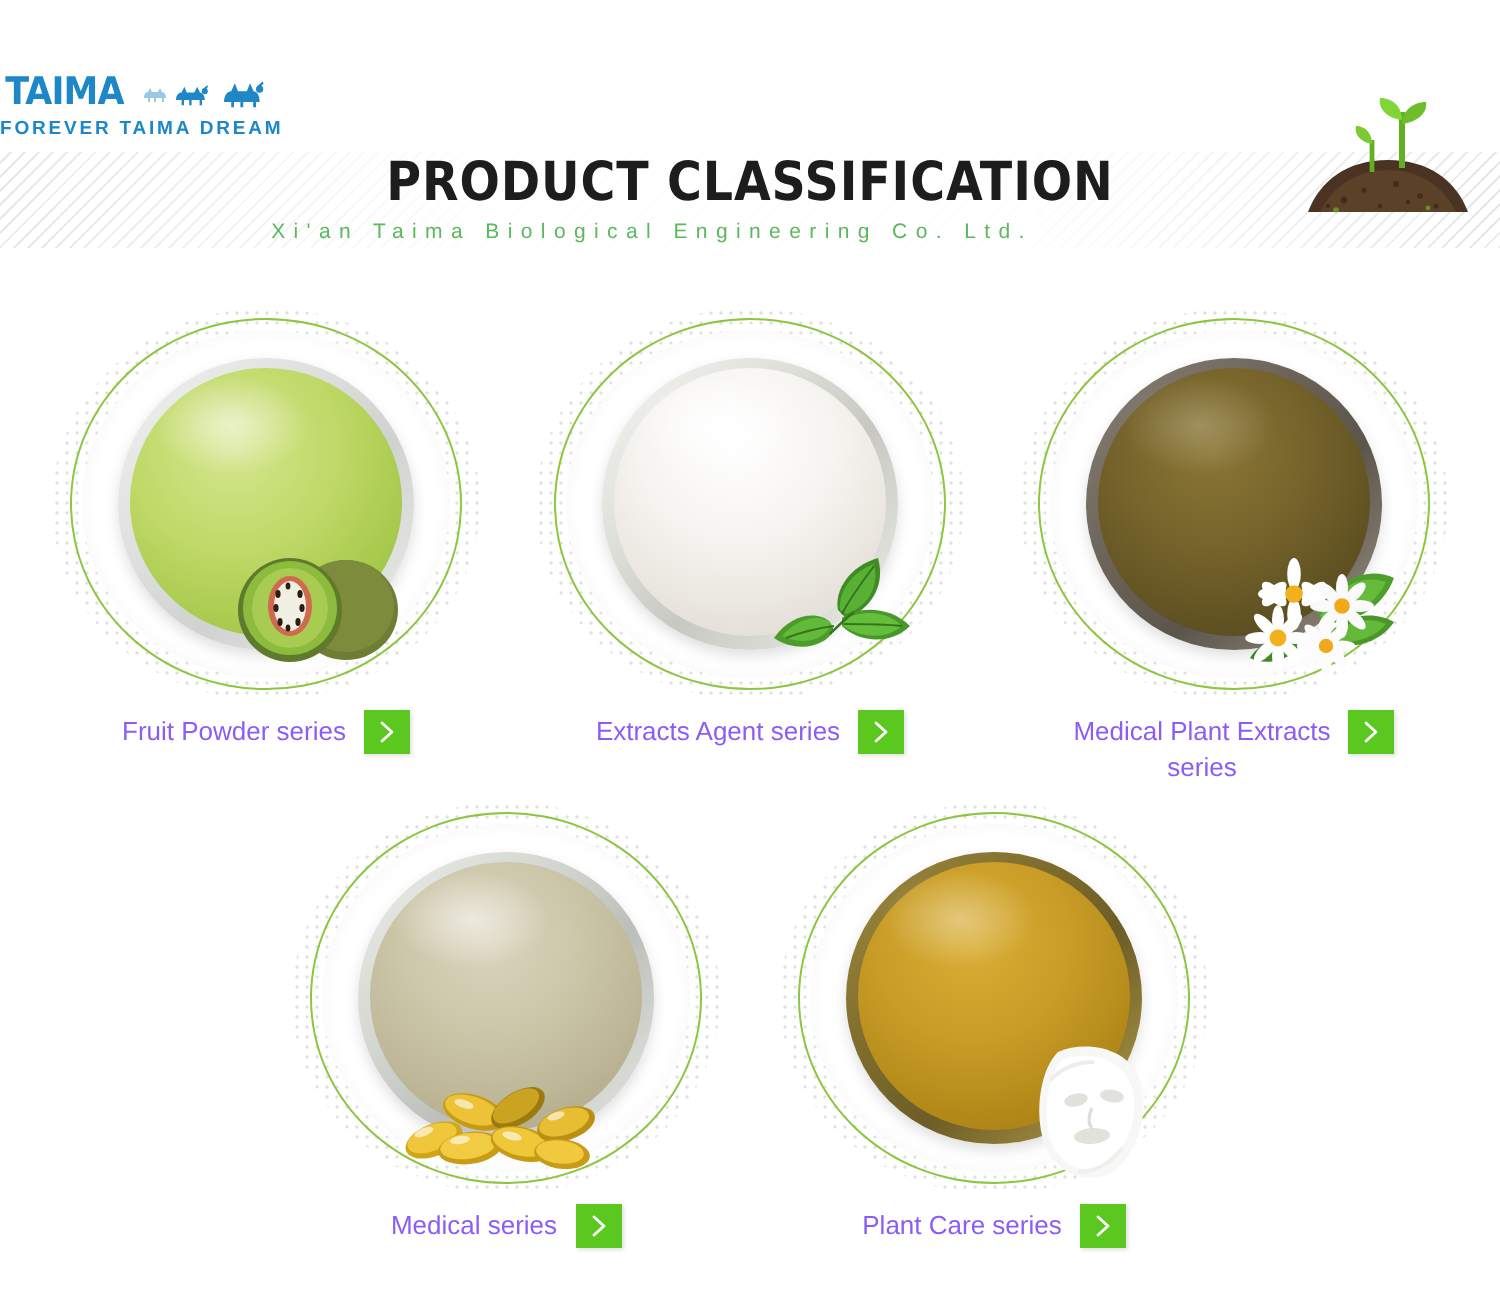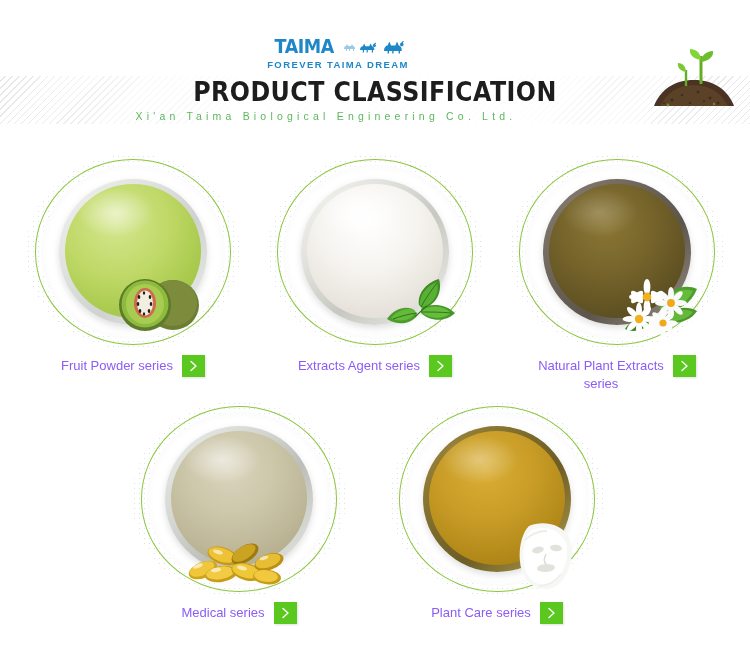--- a/index.html
+++ b/index.html
@@ -38,21 +38,21 @@
       rgba(255,255,255,0.92) 32%,
       rgba(255,255,255,0.92) 68%,
       rgba(255,255,255,0.55) 82%,
       rgba(255,255,255,0) 100%);
   }
 
   .logo-wrap {
     position:absolute;
     left:0; top:36px;
     width:676px;
-    text-align:center;
+    text-align:left;
     z-index:5;
   }
   .logo-row {
     display:inline-flex;
     align-items:center;
     justify-content:center;
     gap:4px;
     height:20px;
   }
   .logo-word {
@@ -425,31 +425,31 @@
                   <ellipse cx="-5.7" cy="-5.7" rx="2.8" ry="6.6" transform="rotate(-45 -5.7 -5.7)"></ellipse>
                 </g>
                 <circle cx="0" cy="0" r="3.6" fill="#efa91a"></circle>
               </g>
             </g>
           </svg>
         </span>
       </div>
     </div>
     <div class="label-row">
-      <span class="label-text">Natural Plant Extracts
+      <span class="label-text">Medical Plant Extracts
 series</span>
       <span class="arrow-btn">
         <svg width="11" height="12" viewBox="0 0 11 12">
             <path d="M3 1.5 L8 6 L3 10.5" stroke="#ffffff" stroke-width="1.4" fill="none" stroke-linecap="round" stroke-linejoin="round"></path>
           </svg>
       </span>
     </div>
   </div>
 
-  <div class="card" style="left:114px; top:255px;">
+  <div class="card" style="left:128px; top:255px;">
     <div class="circle-area">
       <div class="dots"></div>
       <div class="ring"></div>
       <div class="disc">
         <div class="bowl">
           <div class="rim" style="background:linear-gradient(135deg,#eceeea 0%,#d2d4cf 38%,#bcbfb9 60%,#e8eae6 100%);"></div>
           <div class="powder" style="background:radial-gradient(circle at 44% 30%, #d9d4bc 0%, #cbc5a8 40%, #b9b292 74%, #aaa384 100%);"></div>
           <div class="sheen"></div>
         </div>
 

